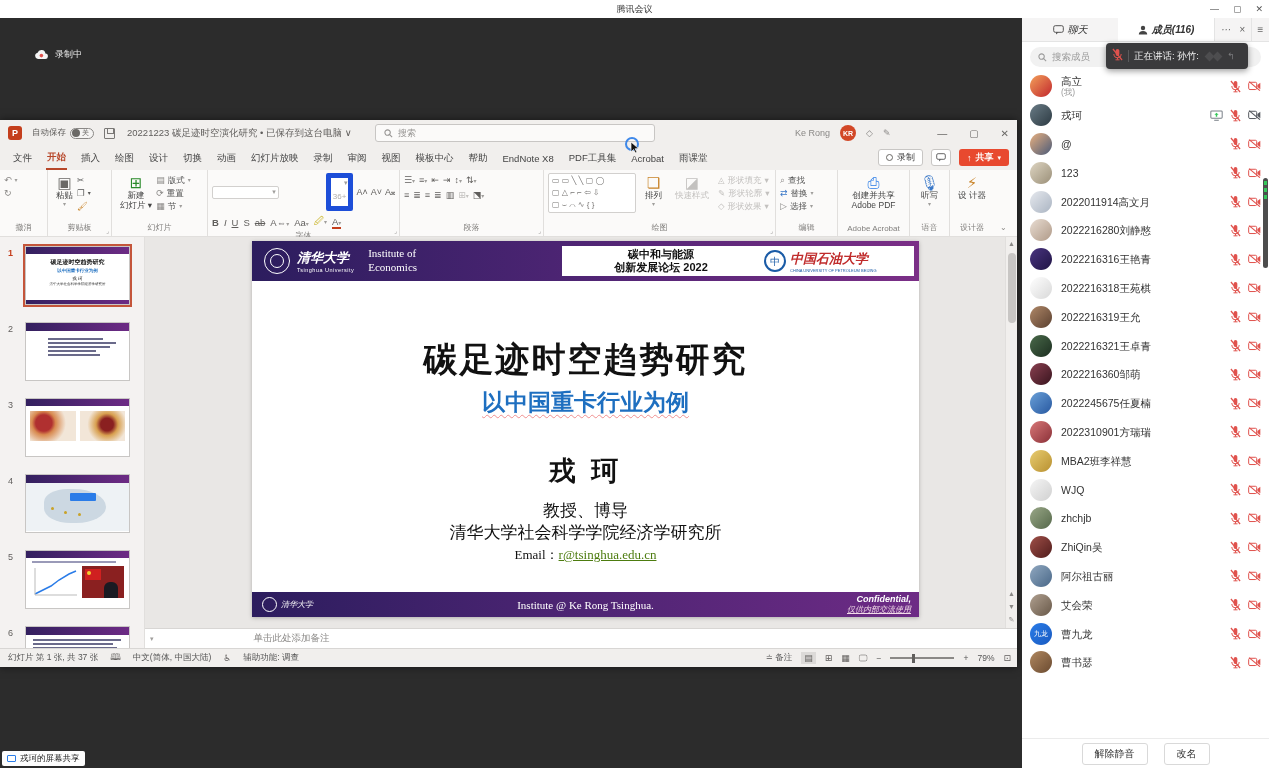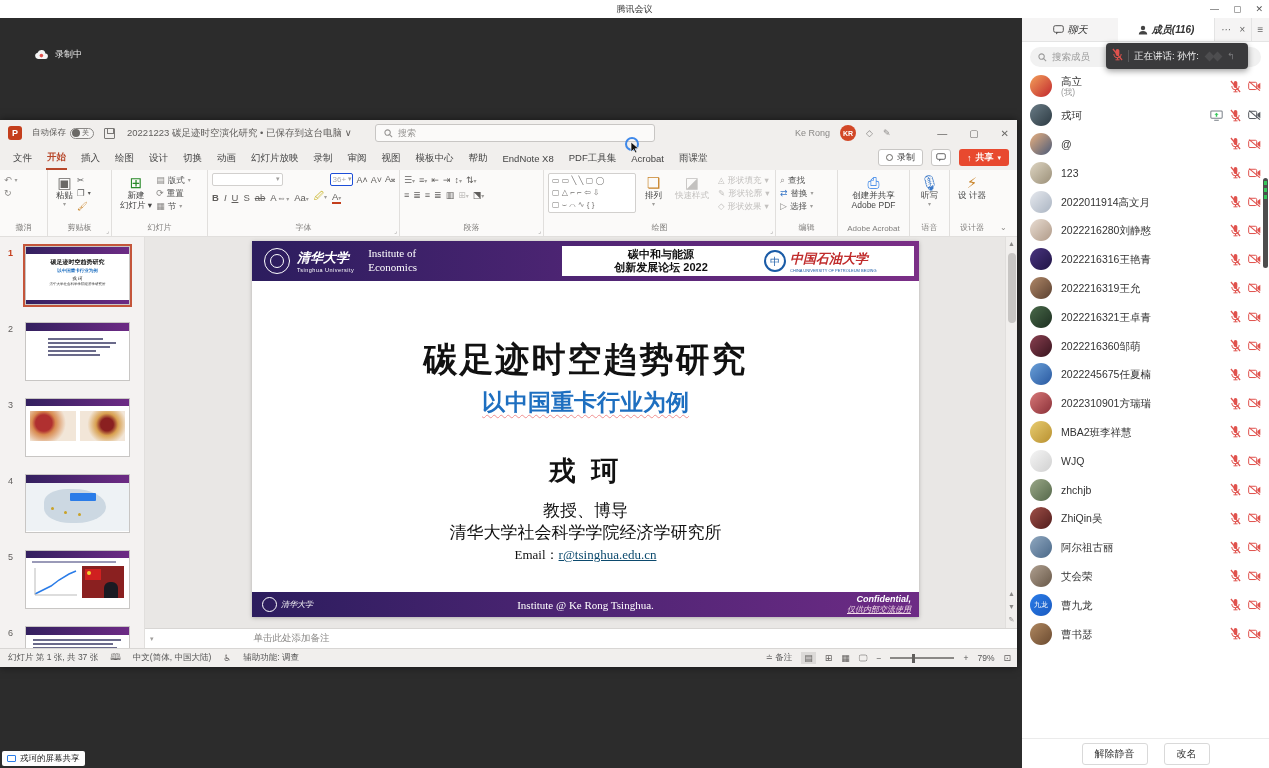--- a/index.html
+++ b/index.html
@@ -50,21 +50,21 @@
   .rbig { display:flex; flex-direction:column; align-items:center; justify-content:flex-start; padding:2px 4px; color:#444; text-align:center; line-height:1.15; font-size:8.5px; }
   .rbig .ric { font-size:15px; line-height:16px; color:#6b6966; }
   .rsmall-col { display:flex; flex-direction:column; gap:2px; justify-content:flex-start; padding-top:2px; }
   .rsmall { font-size:8.5px; color:#555; display:flex; align-items:center; gap:3px; line-height:11px; white-space:nowrap; }
   .rsmall .g { color:#8a8886; font-size:9px; }
   .disabled { color:#c3c1bf !important; }
   .fontrow { display:flex; align-items:center; gap:3px; }
   .fsel { width:94px; height:13px; border:1px solid #d2d0ce; background:#fff; border-radius:2px; position:relative; }
   .fsel::after, .caret { color:#a09e9c; font-size:7px; }
   .fsel::after { content:"▾"; position:absolute; right:2px; top:1px; }
-  .fsize { width:30px; height:13px; border:1px solid #1d4ed8; background:#fff; border-radius:2px; font-size:8px; color:#b0aeac; padding:1px 2px; position:relative;margin-left:44px; }
+  .fsize { width:30px; height:13px; border:5px solid #1d4ed8; background:#fff; border-radius:2px; font-size:8px; color:#b0aeac; padding:14px 2px; position:relative;margin-left:44px; }
   .fsize::after { content:"▾"; position:absolute; right:1px; top:1px; font-size:7px; color:#a09e9c; }
   .fbtns { display:flex; gap:5px; font-size:9.5px; color:#605e5c; align-items:center; margin-top:3px; }
   .shapebox { width:88px; height:40px; border:1px solid #d2d0ce; background:#fff; border-radius:2px; font-size:8px; color:#7a7876; line-height:12px; padding:1px 3px; overflow:hidden; white-space:nowrap; }
   .parrow { display:flex; gap:4px; font-size:9px; color:#605e5c; }
 
   
   .thumbs { position:absolute; left:0; top:117px; width:145px; height:411px; background:#f4f2f1; border-right:1px solid #e1dfdd; overflow:hidden; }
   .thumb-slot { position:absolute; left:0; width:145px; }
   .thumb-num { position:absolute; left:8px; top:2px; font-size:9px; color:#605e5c; }
   .thumb-slot.sel .thumb-num { color:#c43e1c; font-weight:bold; }
@@ -94,21 +94,21 @@
   .cup-txt { display:flex; flex-direction:column; }
   .cup-cn { font-size:13px; color:#c02c2c; font-weight:bold; font-style:italic; font-family:"Liberation Serif","DejaVu Serif",serif; white-space:nowrap; }
   .cup-en { font-size:4px; color:#1a5ba6; white-space:nowrap; }
   .slide-title { position:absolute; left:0; top:96px; width:100%; text-align:center; font-size:34px; font-weight:bold; color:#111; letter-spacing:2px; }
   .slide-sub { position:absolute; left:0; top:146px; width:100%; text-align:center; font-size:23px; font-weight:bold; color:#1e6fc0; }
   .slide-sub span { text-decoration:underline; text-decoration-style:wavy; text-decoration-color:#f09090; text-decoration-thickness:1px; text-underline-offset:4px; }
   .slide-author { position:absolute; left:0; top:212px; width:100%; text-align:center; font-size:27px; font-weight:bold; color:#111; letter-spacing:4px; }
   .slide-role { position:absolute; left:0; top:258px; width:100%; text-align:center; font-size:17px; color:#111; }
   .slide-affil { position:absolute; left:0; top:280px; width:100%; text-align:center; font-size:17px; color:#111; }
   .slide-email { position:absolute; left:0; top:305px; width:100%; text-align:center; font-size:13px; color:#111; font-family:"Liberation Serif","DejaVu Serif",serif; }
-  .slide-email a { color:#0c4a6e; }
+  .slide-email a { color:#4d7c0f; }
   .slide-foot { position:absolute; left:0; bottom:0; width:100%; height:25px; background:linear-gradient(90deg,#2c1d5e 0%, #4b2472 45%, #6d2b85 100%); display:flex; align-items:center; color:#fff; }
   .sf-logo { width:15px; height:15px; border:1px solid #fff; border-radius:50%; margin-left:10px; flex:none; }
   .sf-cn { font-size:8px; font-style:italic; margin-left:4px; font-family:"Liberation Serif","DejaVu Serif",serif; }
   .sf-center { position:absolute; left:0; width:100%; text-align:center; font-size:11px; font-family:"Liberation Serif","DejaVu Serif",serif; }
   .sf-right { position:absolute; right:8px; top:2px; text-align:right; line-height:1.2; }
   .sf-conf1 { font-size:9px; font-weight:bold; font-style:italic; }
   .sf-conf2 { font-size:8px; font-style:italic; color:#f2dcе8; color:#f2dce8; text-decoration:underline; }
 
   .notes { position:absolute; left:145px; top:508px; width:872px; height:20px; background:#fff; border-top:1px solid #d8d6d4; color:#8a8886; font-size:9.5px; display:flex; align-items:center; }
   .ppt-statusbar { position:absolute; left:0; top:528px; width:100%; height:19px; background:#f1efed; border-top:1px solid #d8d6d4; display:flex; align-items:center; font-size:8.5px; color:#555; }
@@ -756,20 +756,38 @@
               <line x1="1" y1="1" x2="11" y2="13" stroke="#e0524d" stroke-width="1.3"></line>
             </svg>
             <svg width="13" height="10" viewBox="0 0 14 11">
     <rect x="0.6" y="1.4" width="8.8" height="8" rx="1.4" fill="none" stroke="#e0524d" stroke-width="1.1"></rect>
     <path d="M10.2 4.4 L13.4 2 v7 l-3.2-2.4z" fill="#e0524d"></path>
     <line x1="1" y1="0.6" x2="13" y2="10.6" stroke="#e0524d" stroke-width="1.2"></line>
             </svg>
           </span>
         </div>
         <div class="mrow">
+          <span class="avatar" style="background: linear-gradient(135deg, rgb(255, 255, 255), rgb(216, 216, 216));"></span>
+          <span class="mname">2022216318王苑棋</span>
+          <span class="micons">
+            <svg width="11" height="13" viewBox="0 0 12 14">
+    <rect x="4" y="1" width="4" height="7.5" rx="2" fill="#e0524d"></rect>
+    <path d="M2 6.5a4 4 0 0 0 8 0" fill="none" stroke="#e0524d" stroke-width="1.1"></path>
+    <line x1="6" y1="10.5" x2="6" y2="12.6" stroke="#e0524d" stroke-width="1.1"></line>
+    <line x1="3.8" y1="12.8" x2="8.2" y2="12.8" stroke="#e0524d" stroke-width="1.1"></line>
+              <line x1="1" y1="1" x2="11" y2="13" stroke="#e0524d" stroke-width="1.3"></line>
+            </svg>
+            <svg width="13" height="10" viewBox="0 0 14 11">
+    <rect x="0.6" y="1.4" width="8.8" height="8" rx="1.4" fill="none" stroke="#e0524d" stroke-width="1.1"></rect>
+    <path d="M10.2 4.4 L13.4 2 v7 l-3.2-2.4z" fill="#e0524d"></path>
+    <line x1="1" y1="0.6" x2="13" y2="10.6" stroke="#e0524d" stroke-width="1.2"></line>
+            </svg>
+          </span>
+        </div>
+        <div class="mrow">
           <span class="avatar" style="background: linear-gradient(135deg, rgb(176, 136, 104), rgb(90, 64, 48));"></span>
           <span class="mname">2022216319王允</span>
           <span class="micons">
             <svg width="11" height="13" viewBox="0 0 12 14">
     <rect x="4" y="1" width="4" height="7.5" rx="2" fill="#e0524d"></rect>
     <path d="M2 6.5a4 4 0 0 0 8 0" fill="none" stroke="#e0524d" stroke-width="1.1"></path>
     <line x1="6" y1="10.5" x2="6" y2="12.6" stroke="#e0524d" stroke-width="1.1"></line>
     <line x1="3.8" y1="12.8" x2="8.2" y2="12.8" stroke="#e0524d" stroke-width="1.1"></line>
               <line x1="1" y1="1" x2="11" y2="13" stroke="#e0524d" stroke-width="1.3"></line>
             </svg>

